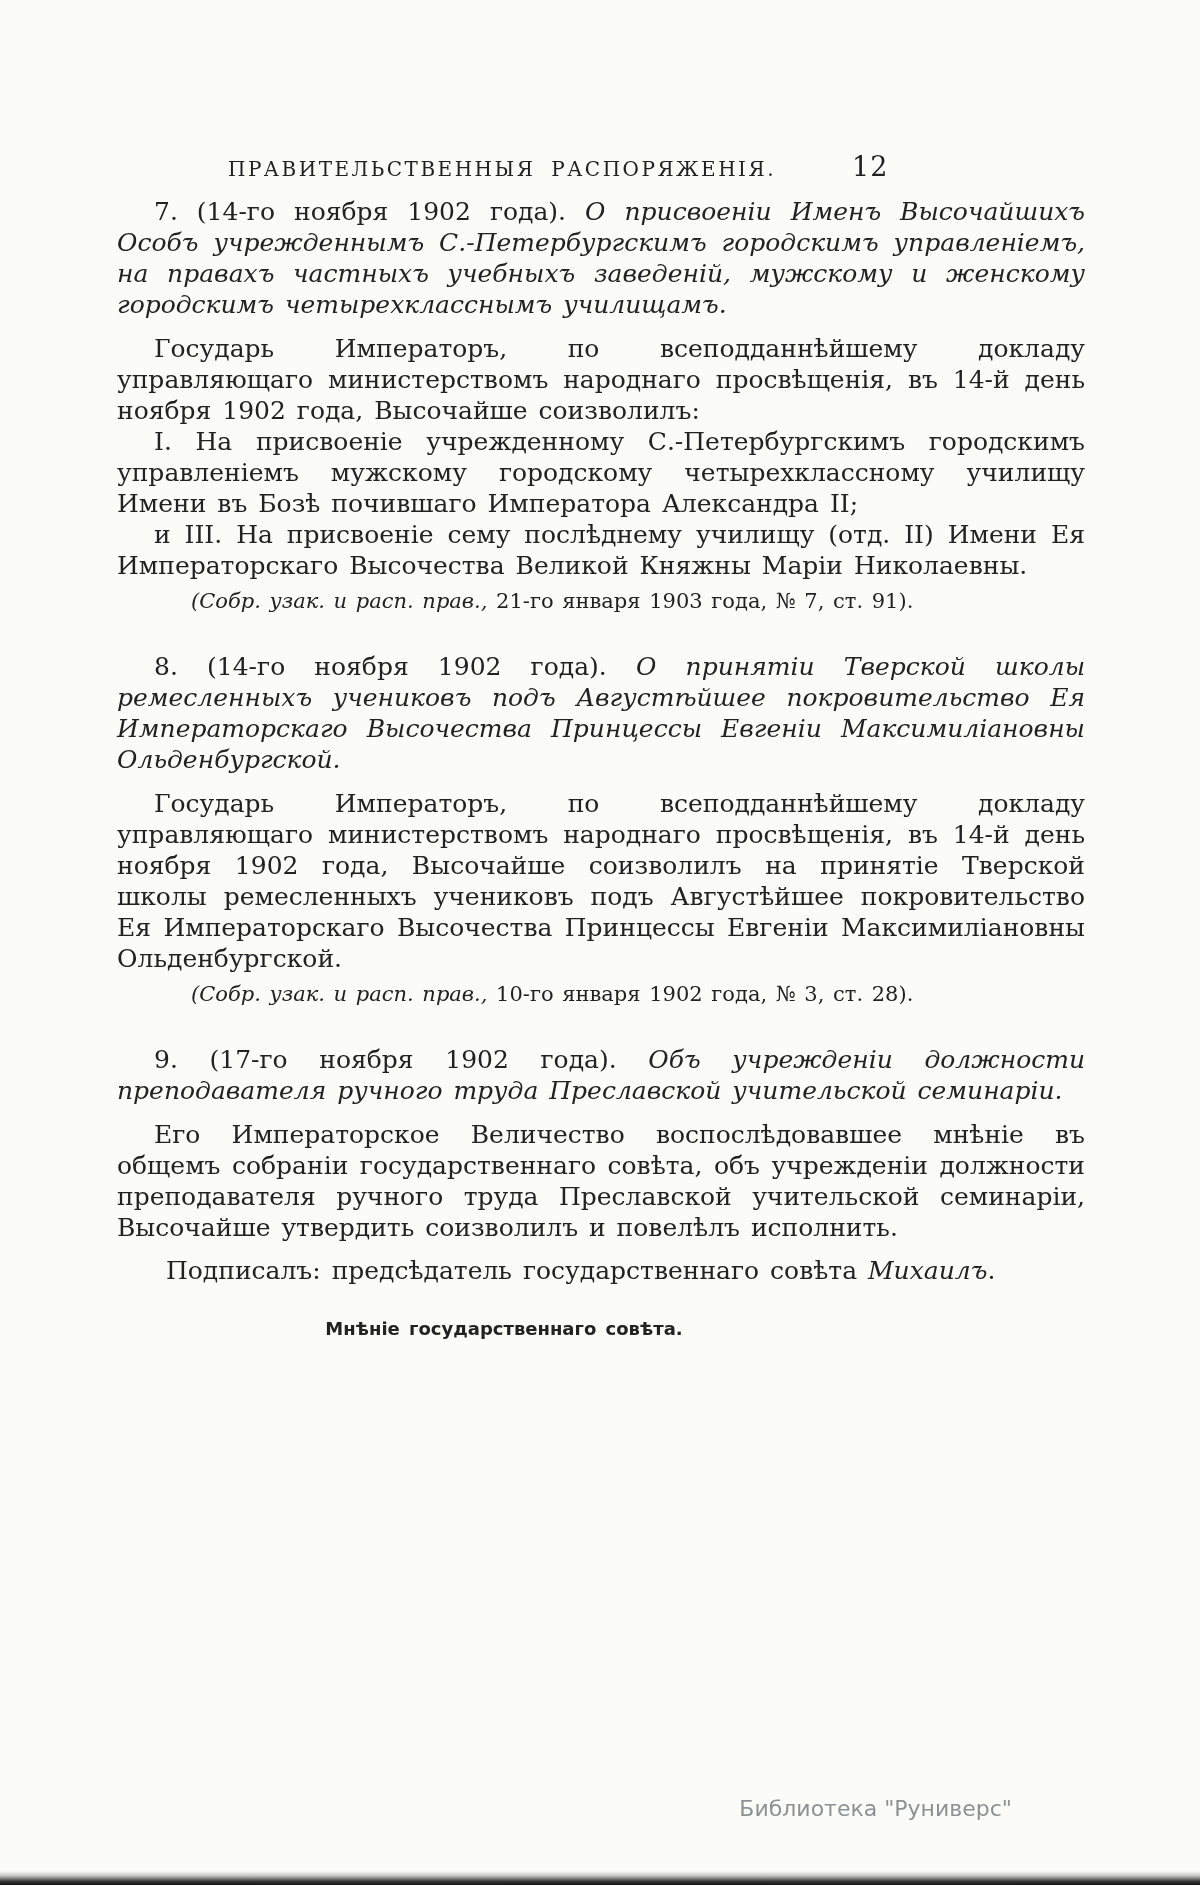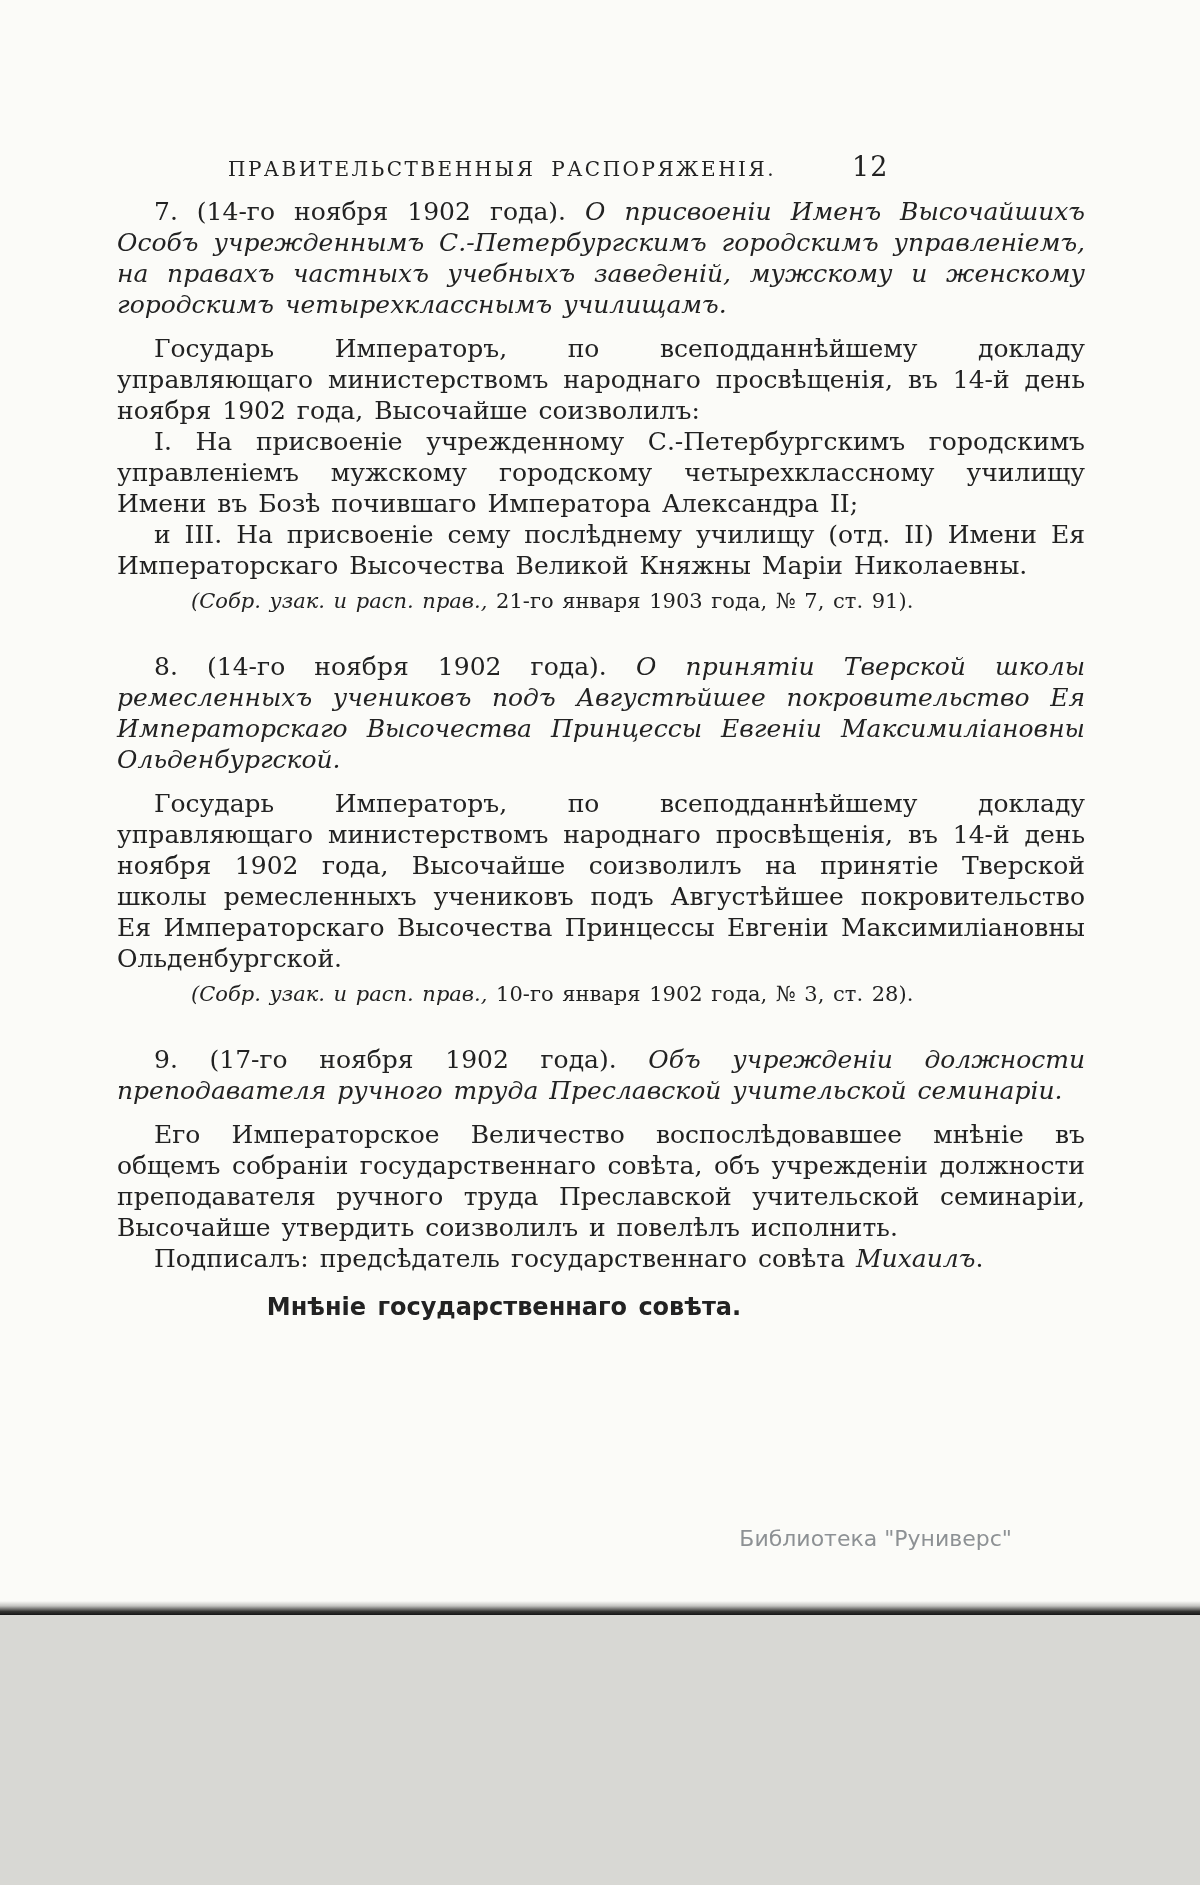--- a/index.html
+++ b/index.html
@@ -1,21 +1,21 @@
 <!DOCTYPE html>
 <html lang="ru"><head>
 <meta charset="utf-8">
 <style>
   html, body { margin: 0; padding: 0; }
   body { background: #d8d8d4; }
 
   .page {
     position: relative;
     width: 1200px;
-    height: 1615px;
+    height: 1885px;
     margin: 0 auto;
     background: #fbfbf8;
     color: #222;
     font-family: "DejaVu Serif", "Liberation Serif", serif;
     overflow: hidden;
   }
 
   .page-header {
     position: absolute;
     top: 153px;
@@ -64,28 +64,28 @@
   .citation {
     margin: 7px 0 0;
     font-size: 21px;
     line-height: 27px;
     text-indent: 74px;
     text-align: left;
     word-spacing: 2px;
   }
   .citation-source { font-style: italic; }
 
-  .signed { margin: 0; text-indent: 37px; }
+  .signed { margin: 12px; text-indent: 37px; }
   .signed-name { font-style: italic; }
 
   .subheading {
-    margin: 18px 0 14px;
+    margin: 27px 0 14px;
     font-family: "DejaVu Sans", "Liberation Sans", sans-serif;
     font-weight: 700;
-    font-size: 24px;
+    font-size: 18px;
     text-align: center;
     text-indent: 0;
     transform: translateX(-97px);
   }
 
   .continuation {
     margin: 0;
     text-indent: 37px;
     text-align: justify;
     text-align-last: justify;

